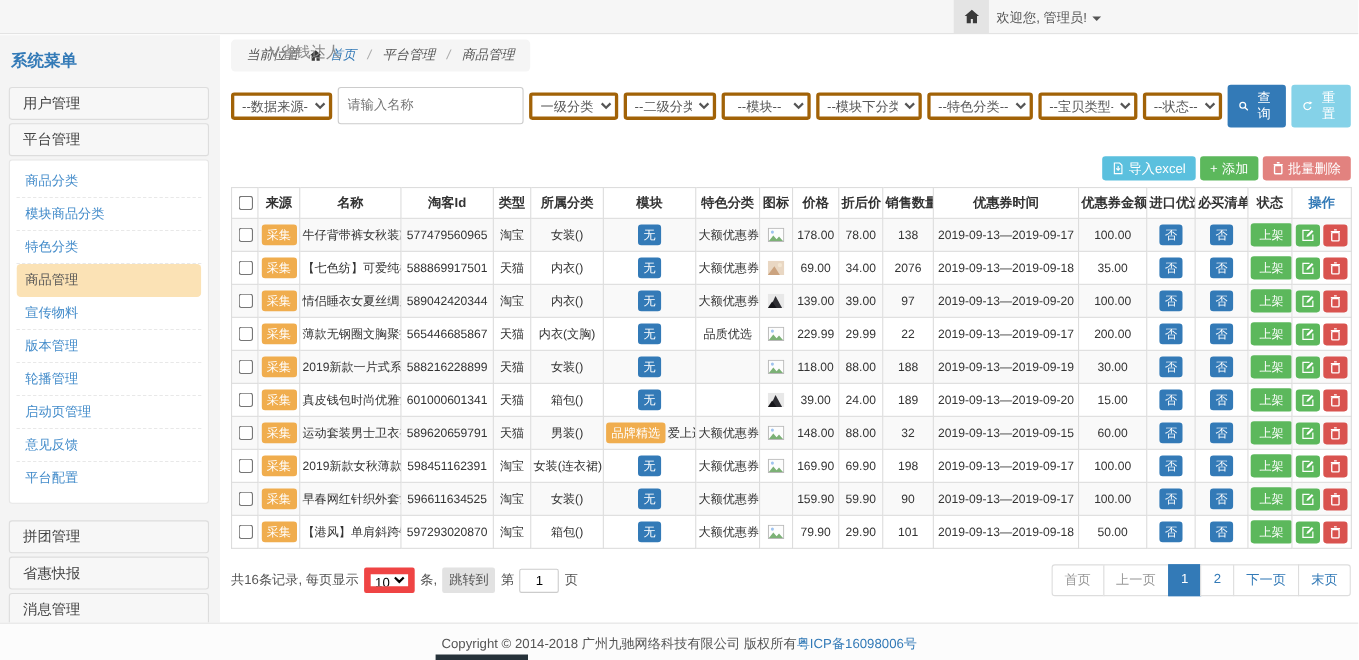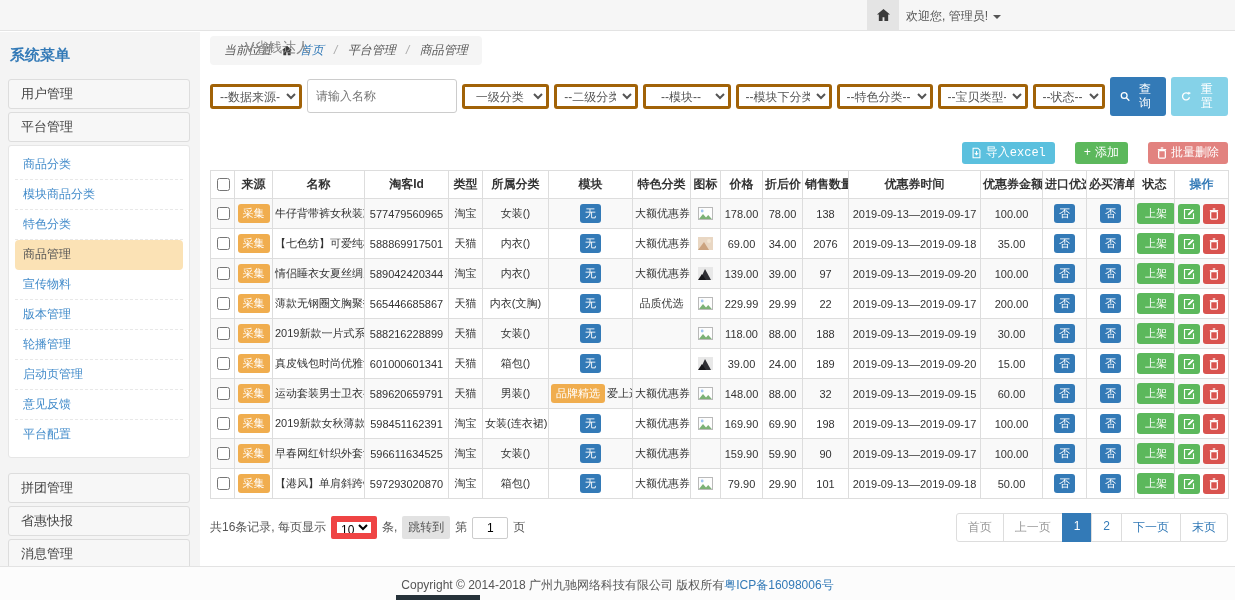--- a/index.html
+++ b/index.html
@@ -28,30 +28,30 @@
 
   
   .main { position:absolute; left:210px; top:36px; width:1018px; }
   .breadcrumb { display:inline-block; background:#f5f5f5; border-radius:4px; padding:6px 14px; color:#555; margin-bottom:12px;font-style:italic; }
   .breadcrumb .link { color:#337ab7; cursor:pointer; }
   .breadcrumb .sep { color:#aaa; margin:0 7px; }
   .bc-home { vertical-align:-2px; margin:0 3px 0 6px; }
 
   .filters { display:flex; align-items:center; gap:5px; }
   select.fsel { height:25px; border:3px solid #a16207; border-radius:3px; font-size:12px; color:#555; background:#fff; padding:2px 3px; font-family:inherit;text-align:center; }
-  input.ftext { height:25px; width:150px; border:1px solid #ccc; border-radius:3px; padding:16px 8px; font-size:12px; font-family:Liberation Serif, serif; }
+  input.ftext { height:25px; width:169px; border:1px solid #ccc; border-radius:3px; padding:16px 8px; font-size:12px; font-family:Liberation Mono, monospace; }
 
   .btn { display:inline-flex; align-items:center; gap:4px; border:none; border-radius:3px; color:#fff; font-size:12px; padding:5px 10px; cursor:pointer; font-family:inherit; line-height:1.2; }
   .btn-primary { background:#337ab7; }
   .btn-info { background:#5bc0de; }
   .btn-info-light { background:#85d2e8; }
   .btn-success { background:#5cb85c; }
   .btn-danger-soft { background:#e2827f; }
 
-  .toolbar { display:flex; justify-content:flex-end; gap:20px; margin-top:26px; margin-bottom:6px;font-family:Liberation Mono, monospace; }
+  .toolbar { display:flex; justify-content:flex-end; gap:4px; margin-top:26px; margin-bottom:6px; }
   .toolbar .btn { padding:4px 9px; }
 
   table { border-collapse:collapse; table-layout:fixed; width:1018px; background:#fff; }
   th, td { border:1px solid #ddd; text-align:center; padding:4px 2px; overflow:hidden; white-space:nowrap; }
   th { font-weight:bold; font-size:12px; background:#fff; }
   td { font-size:11px; }
   tbody tr:nth-child(odd) { background:#f9f9f9; }
   th.op-col { color:#337ab7; }
 
   .badge { display:inline-block; color:#fff; border-radius:3px; padding:2px 5px; font-size:11px; }

